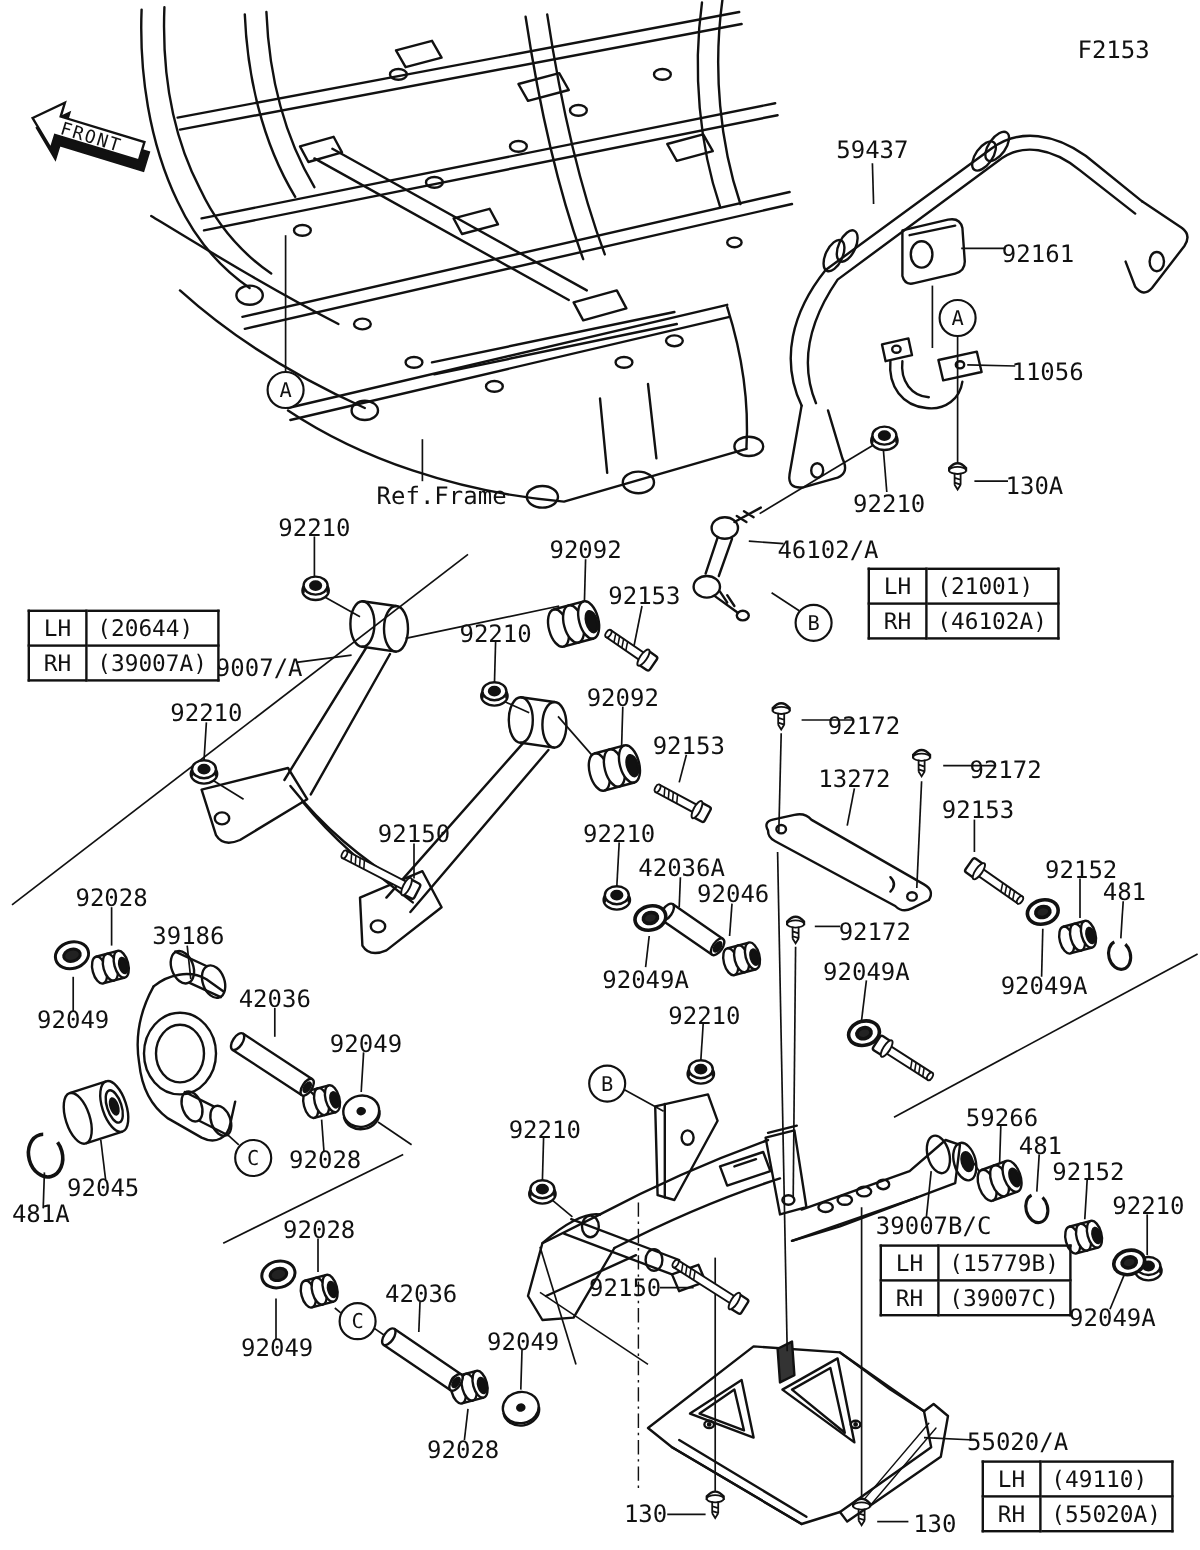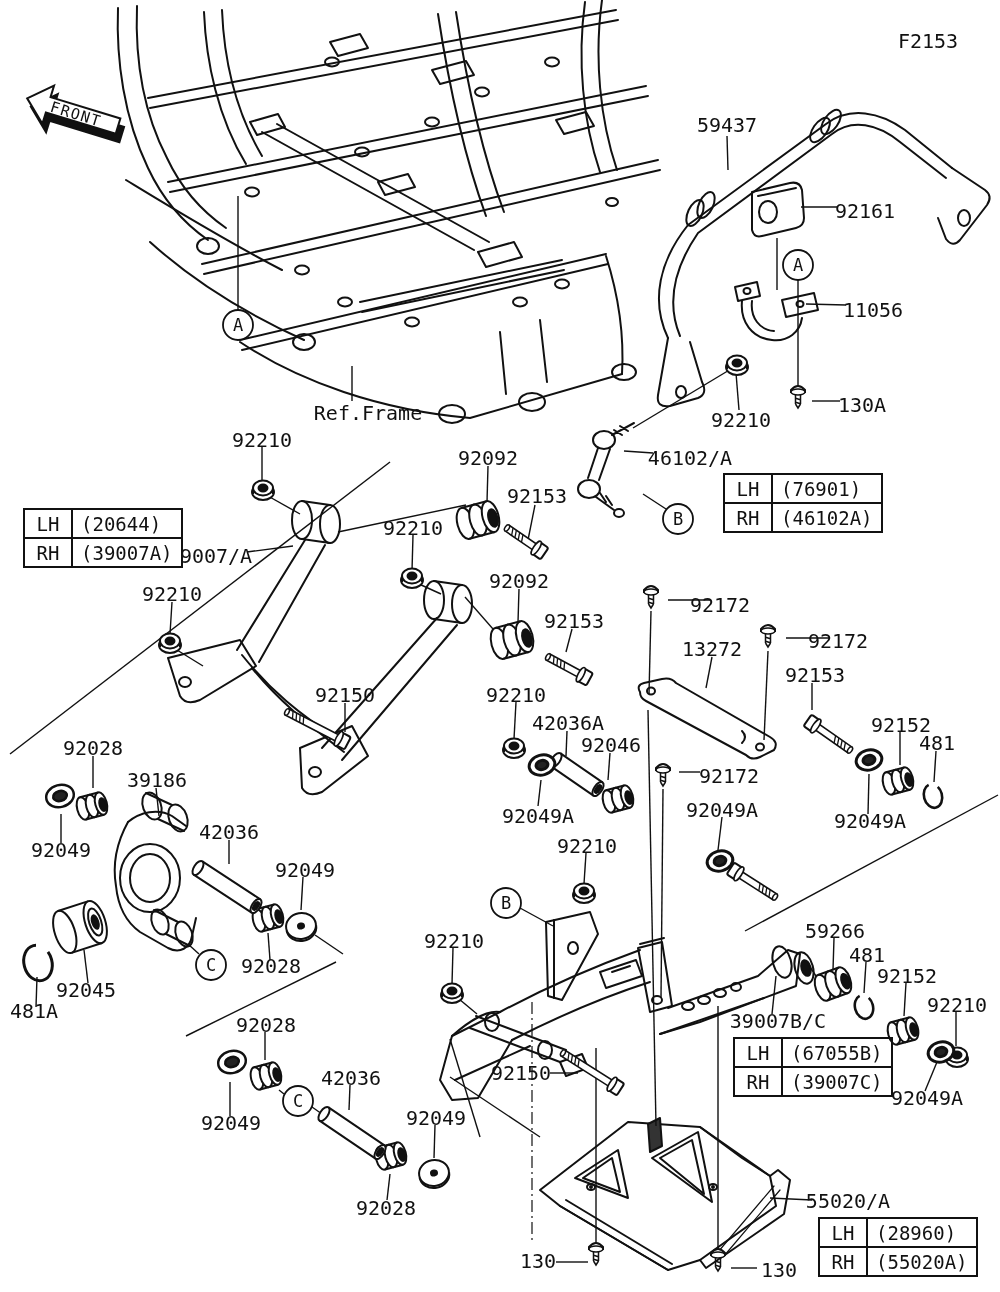--- a/index.html
+++ b/index.html
@@ -660,45 +660,45 @@
           <tr>
             <td class="k">RH</td>
             <td>(39007A)</td>
           </tr>
         </tbody>
       </table>
       <table class="ptable" style="left: 723px; top: 473px;">
         <tbody>
           <tr>
             <td class="k">LH</td>
-            <td>(76901)</td>
+            <td>(21001)</td>
           </tr>
           <tr>
             <td class="k">RH</td>
             <td>(46102A)</td>
           </tr>
         </tbody>
       </table>
       <table class="ptable" style="left: 733px; top: 1037px;">
         <tbody>
           <tr>
             <td class="k">LH</td>
-            <td>(67055B)</td>
+            <td>(15779B)</td>
           </tr>
           <tr>
             <td class="k">RH</td>
             <td>(39007C)</td>
           </tr>
         </tbody>
       </table>
       <table class="ptable" style="left: 818px; top: 1217px;">
         <tbody>
           <tr>
             <td class="k">LH</td>
-            <td>(28960)</td>
+            <td>(49110)</td>
           </tr>
           <tr>
             <td class="k">RH</td>
             <td>(55020A)</td>
           </tr>
         </tbody>
       </table>
     </div>
 </div>
 

